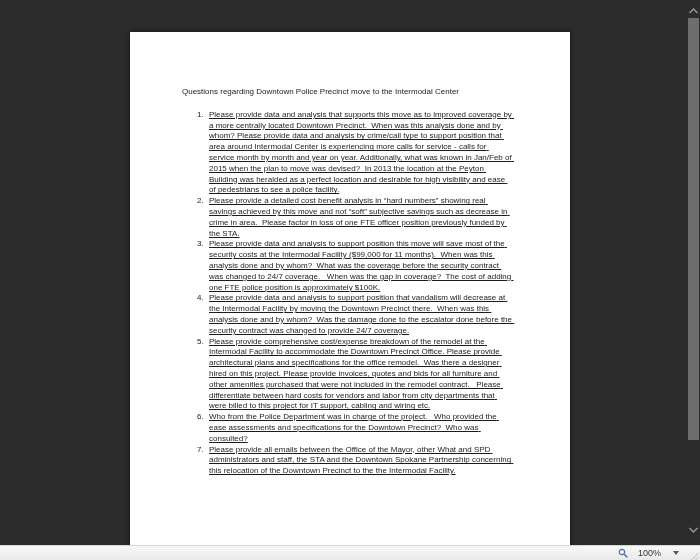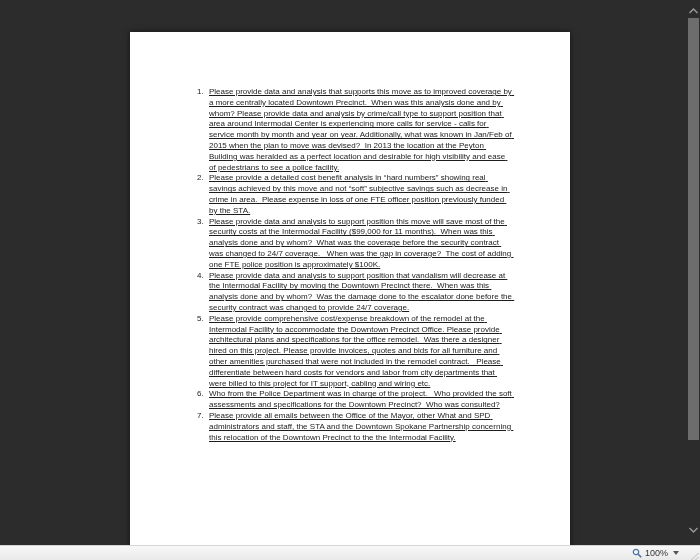--- a/index.html
+++ b/index.html
@@ -85,21 +85,21 @@
     background: linear-gradient(#f8f8f8, #e9e9e9);
     border-top: 1px solid #d6d6d6;
     box-sizing: border-box;
     z-index: 5;
   }
   .zoom-control {
     position: absolute;
     right: 21px; top: 0;
     height: 14px;
     display: flex; align-items: center;
-    gap: 3px;
+    gap: 10px;
     cursor: pointer;
   }
   .zoom-label {
     font-size: 9px;
     color: #333333;
   }
   .caret-down {
     width: 0; height: 0;
     border-left: 3px solid transparent;
     border-right: 3px solid transparent;
@@ -110,44 +110,45 @@
     position: absolute;
     right: 1px; bottom: 1px;
     width: 11px; height: 11px;
   }
 </style>
 </head>
 <body>
 
 <div class="canvas">
   <div class="page">
+    <p class="doc-title">Questions regarding Downtown Police Precinct move to the Intermodal Center</p>
     <ol class="qlist">
       <li>
         <span class="num">1.</span>
         <span class="txt">Please provide data and analysis that supports this move as to improved coverage by a more centrally located Downtown Precinct.  When was this analysis done and by whom? Please provide data and analysis by crime/call type to support position that area around Intermodal Center is experiencing more calls for service - calls for service month by month and year on year. Additionally, what was known in Jan/Feb of 2015 when the plan to move was devised?  In 2013 the location at the Peyton Building was heralded as a perfect location and desirable for high visibility and ease of pedestrians to see a police facility.</span>
       </li>
       <li>
         <span class="num">2.</span>
-        <span class="txt">Please provide a detailed cost benefit analysis in “hard numbers” showing real savings achieved by this move and not “soft” subjective savings such as decrease in crime in area.  Please expense in loss of one FTE officer position previously funded by the STA.</span>
+        <span class="txt">Please provide a detailed cost benefit analysis in “hard numbers” showing real savings achieved by this move and not “soft” subjective savings such as decrease in crime in area.  Please factor in loss of one FTE officer position previously funded by the STA.</span>
       </li>
       <li>
         <span class="num">3.</span>
         <span class="txt">Please provide data and analysis to support position this move will save most of the security costs at the Intermodal Facility ($99,000 for 11 months).  When was this analysis done and by whom?  What was the coverage before the security contract was changed to 24/7 coverage.   When was the gap in coverage?  The cost of adding one FTE police position is approximately $100K.</span>
       </li>
       <li>
         <span class="num">4.</span>
         <span class="txt">Please provide data and analysis to support position that vandalism will decrease at the Intermodal Facility by moving the Downtown Precinct there.  When was this analysis done and by whom?  Was the damage done to the escalator done before the security contract was changed to provide 24/7 coverage.</span>
       </li>
       <li>
         <span class="num">5.</span>
         <span class="txt">Please provide comprehensive cost/expense breakdown of the remodel at the Intermodal Facility to accommodate the Downtown Precinct Office. Please provide architectural plans and specifications for the office remodel.  Was there a designer hired on this project. Please provide invoices, quotes and bids for all furniture and other amenities purchased that were not included in the remodel contract.   Please differentiate between hard costs for vendors and labor from city departments that were billed to this project for IT support, cabling and wiring etc.</span>
       </li>
       <li>
         <span class="num">6.</span>
-        <span class="txt">Who from the Police Department was in charge of the project.   Who provided the soft assessments and specifications for the Downtown Precinct?  Who was consulted?</span>
+        <span class="txt">Who from the Police Department was in charge of the project.   Who provided the ease assessments and specifications for the Downtown Precinct?  Who was consulted?</span>
       </li>
       <li>
         <span class="num">7.</span>
         <span class="txt">Please provide all emails between the Office of the Mayor, other What and SPD administrators and staff, the STA and the Downtown Spokane Partnership concerning this relocation of the Downtown Precinct to the the Intermodal Facility.</span>
       </li>
     </ol>
   </div>
 </div>
 
 <div class="scrollbar">

